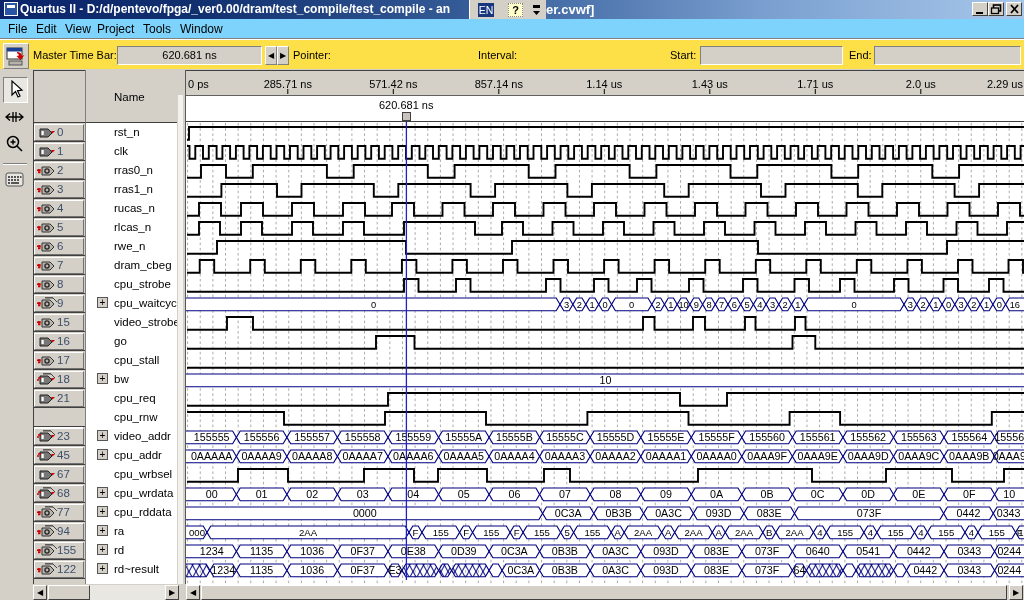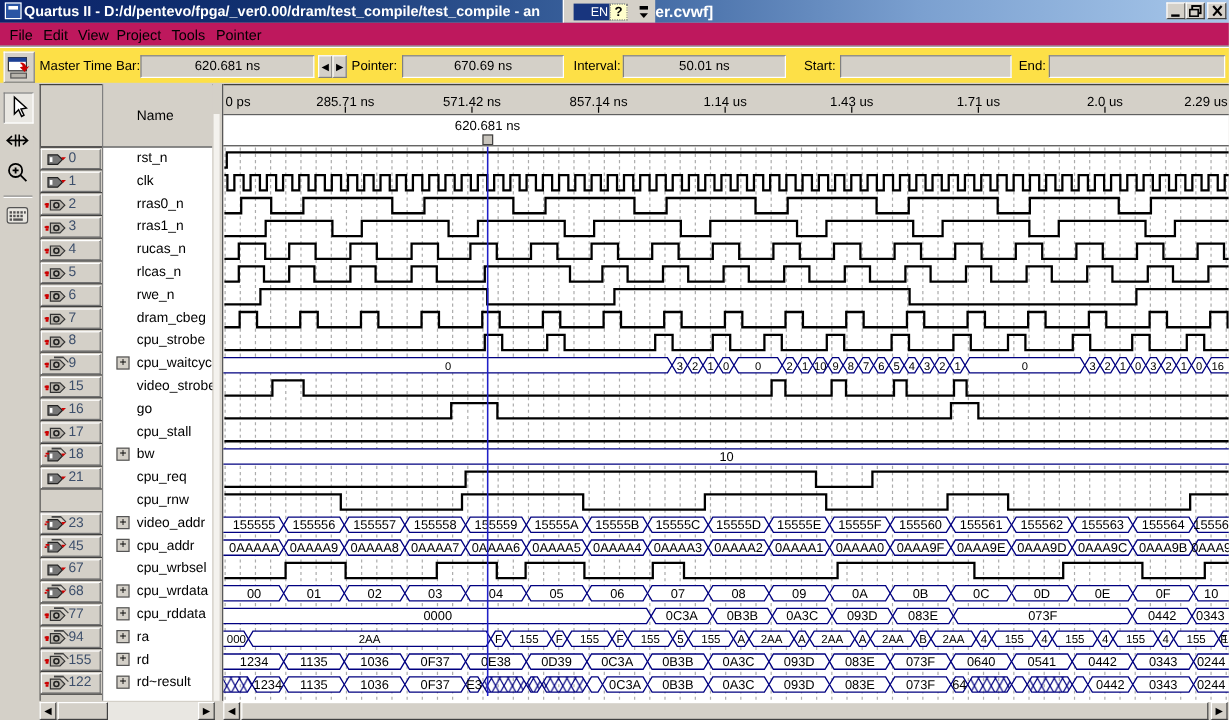--- a/index.html
+++ b/index.html
@@ -2,24 +2,24 @@
 <html><head><meta charset="utf-8"><style>
 *{margin:0;padding:0;box-sizing:border-box}
 body{width:1024px;height:600px;overflow:hidden;background:#d4d0c8;font-family:"Liberation Sans",sans-serif;position:relative}
 .titlebar{position:absolute;left:0;top:0;width:1024px;height:19px;background:linear-gradient(90deg,#0b246b 0%,#11306f 20%,#3c649f 50%,#7ba0d0 75%,#a7c7ea 100%)}
 .title-txt{position:absolute;left:20px;top:2px;color:#fff;font-size:12px;font-weight:bold;white-space:nowrap}
 .title-txt2{position:absolute;left:546px;top:2px;color:#fff;font-size:13px;font-weight:bold}
 .appico{position:absolute;left:4px;top:2px;width:14px;height:14px;background:#2a55a4;border:1px solid #fff}
 .appico:before{content:"";position:absolute;left:2px;top:2px;width:8px;height:3px;background:#fff}
 .wbtn{position:absolute;top:2px;width:16px;height:14px;background:#d4d0c8;border:1px solid;border-color:#fff #404040 #404040 #fff;font-size:10px;text-align:center;line-height:12px;font-weight:bold}
 .langbar{position:absolute;left:469px;top:0;width:77px;height:19px;background:#d4d0c8;border-left:1px solid #fff}
-.enbox{position:absolute;left:8px;top:3px;width:43px;height:14px;background:#18357e;color:#fff;font-size:10.5px;text-align:center;line-height:14px}
+.enbox{position:absolute;left:8px;top:3px;width:16px;height:14px;background:#18357e;color:#fff;font-size:10.5px;text-align:center;line-height:14px}
 .helpico{position:absolute;left:38px;top:3px;width:15px;height:14px;background:#ffffcc;border:1px dotted #888;color:#000;font-size:11px;font-weight:bold;text-align:center;line-height:13px}
 .optico{position:absolute;left:62px;top:4px;width:9px;height:11px}
-.menubar{position:absolute;left:0;top:19px;width:1024px;height:19px;background:#be185d;font-size:12px}
+.menubar{position:absolute;left:0;top:19px;width:1024px;height:19px;background:#7dd3fc;font-size:12px}
 .menubar span{position:absolute;top:3px}
 .sepline{position:absolute;left:0;top:38px;width:1024px;height:2px;border-top:1px solid #808080;border-bottom:1px solid #fff}
 .toolbar{position:absolute;left:0;top:40px;width:1024px;height:29px;background:#fde047;font-size:11px}
 .toolbar .lab{position:absolute;top:9px}
 .fld{position:absolute;top:6px;height:19px;background:#d4d0c8;border:1px solid;border-color:#808080 #fff #fff #808080;font-size:11px;text-align:center;line-height:17px;position:absolute}
 .tbtn{position:absolute;left:3px;top:43px;width:26px;height:26px;background:#d4d0c8;border:1px solid;border-color:#fff #808080 #808080 #fff}
 .ltb{position:absolute;left:3px;width:25px;height:26px;background:#d4d0c8}
 .ltb.sel{border:1px solid;border-color:#808080 #fff #fff #808080;background:#e9e7e2}
 .lsep{position:absolute;left:3px;width:24px;height:2px;border-top:1px solid #808080;border-bottom:1px solid #fff}
 .mainbrd{position:absolute;left:33px;top:70px;width:991px;height:514px;border-left:1px solid #404040;border-top:1px solid #404040;background:#d4d0c8}
@@ -63,32 +63,30 @@
         <path d="M1 7 l3.5 4 l3.5 -4 z" fill="#000"></path>
       </svg>
  </div>
 </div>
 <div class="menubar">
  <span style="left:8px">File</span>
     <span style="left:36px">Edit</span>
     <span style="left:65px">View</span>
  <span style="left:97px">Project</span>
     <span style="left:143px">Tools</span>
-    <span style="left:180px">Pointer</span>
+    <span style="left:180px">Window</span>
 </div>
 <div class="sepline"></div>
 <div class="toolbar">
  <span class="lab" style="left:33px">Master Time Bar:</span>
  <div class="fld" style="left:117px;width:145px">620.681 ns</div>
  <div class="fld" style="left:265px;width:12px;border-color:#fff #808080 #808080 #fff;font-size:8px">◀</div>
  <div class="fld" style="left:277px;width:12px;border-color:#fff #808080 #808080 #fff;font-size:8px">▶</div>
  <span class="lab" style="left:293px">Pointer:</span>
- <div class="fld" style="left:335px;width:135px">670.69 ns</div>
  <span class="lab" style="left:478px">Interval:</span>
- <div class="fld" style="left:519px;width:136px">50.01 ns</div>
  <span class="lab" style="left:670px">Start:</span>
  <div class="fld" style="left:700px;width:143px"></div>
  <span class="lab" style="left:849px">End:</span>
  <div class="fld" style="left:874px;width:147px"></div>
 </div>
 <div class="tbtn">
  <svg width="24" height="24" viewBox="0 0 24 24">
       <rect x="3" y="4" width="15" height="11" fill="#fff" stroke="#333"></rect>
       <rect x="3" y="4" width="15" height="3.5" fill="#1c3f94"></rect>
       <path d="M13 8 a5 5 0 0 1 5 4 l2.5 -1 l-4 5 l-4 -4 l2.5 -0.5 a3.5 3.5 0 0 0 -2 -2.5 z" fill="#c00"></path>

